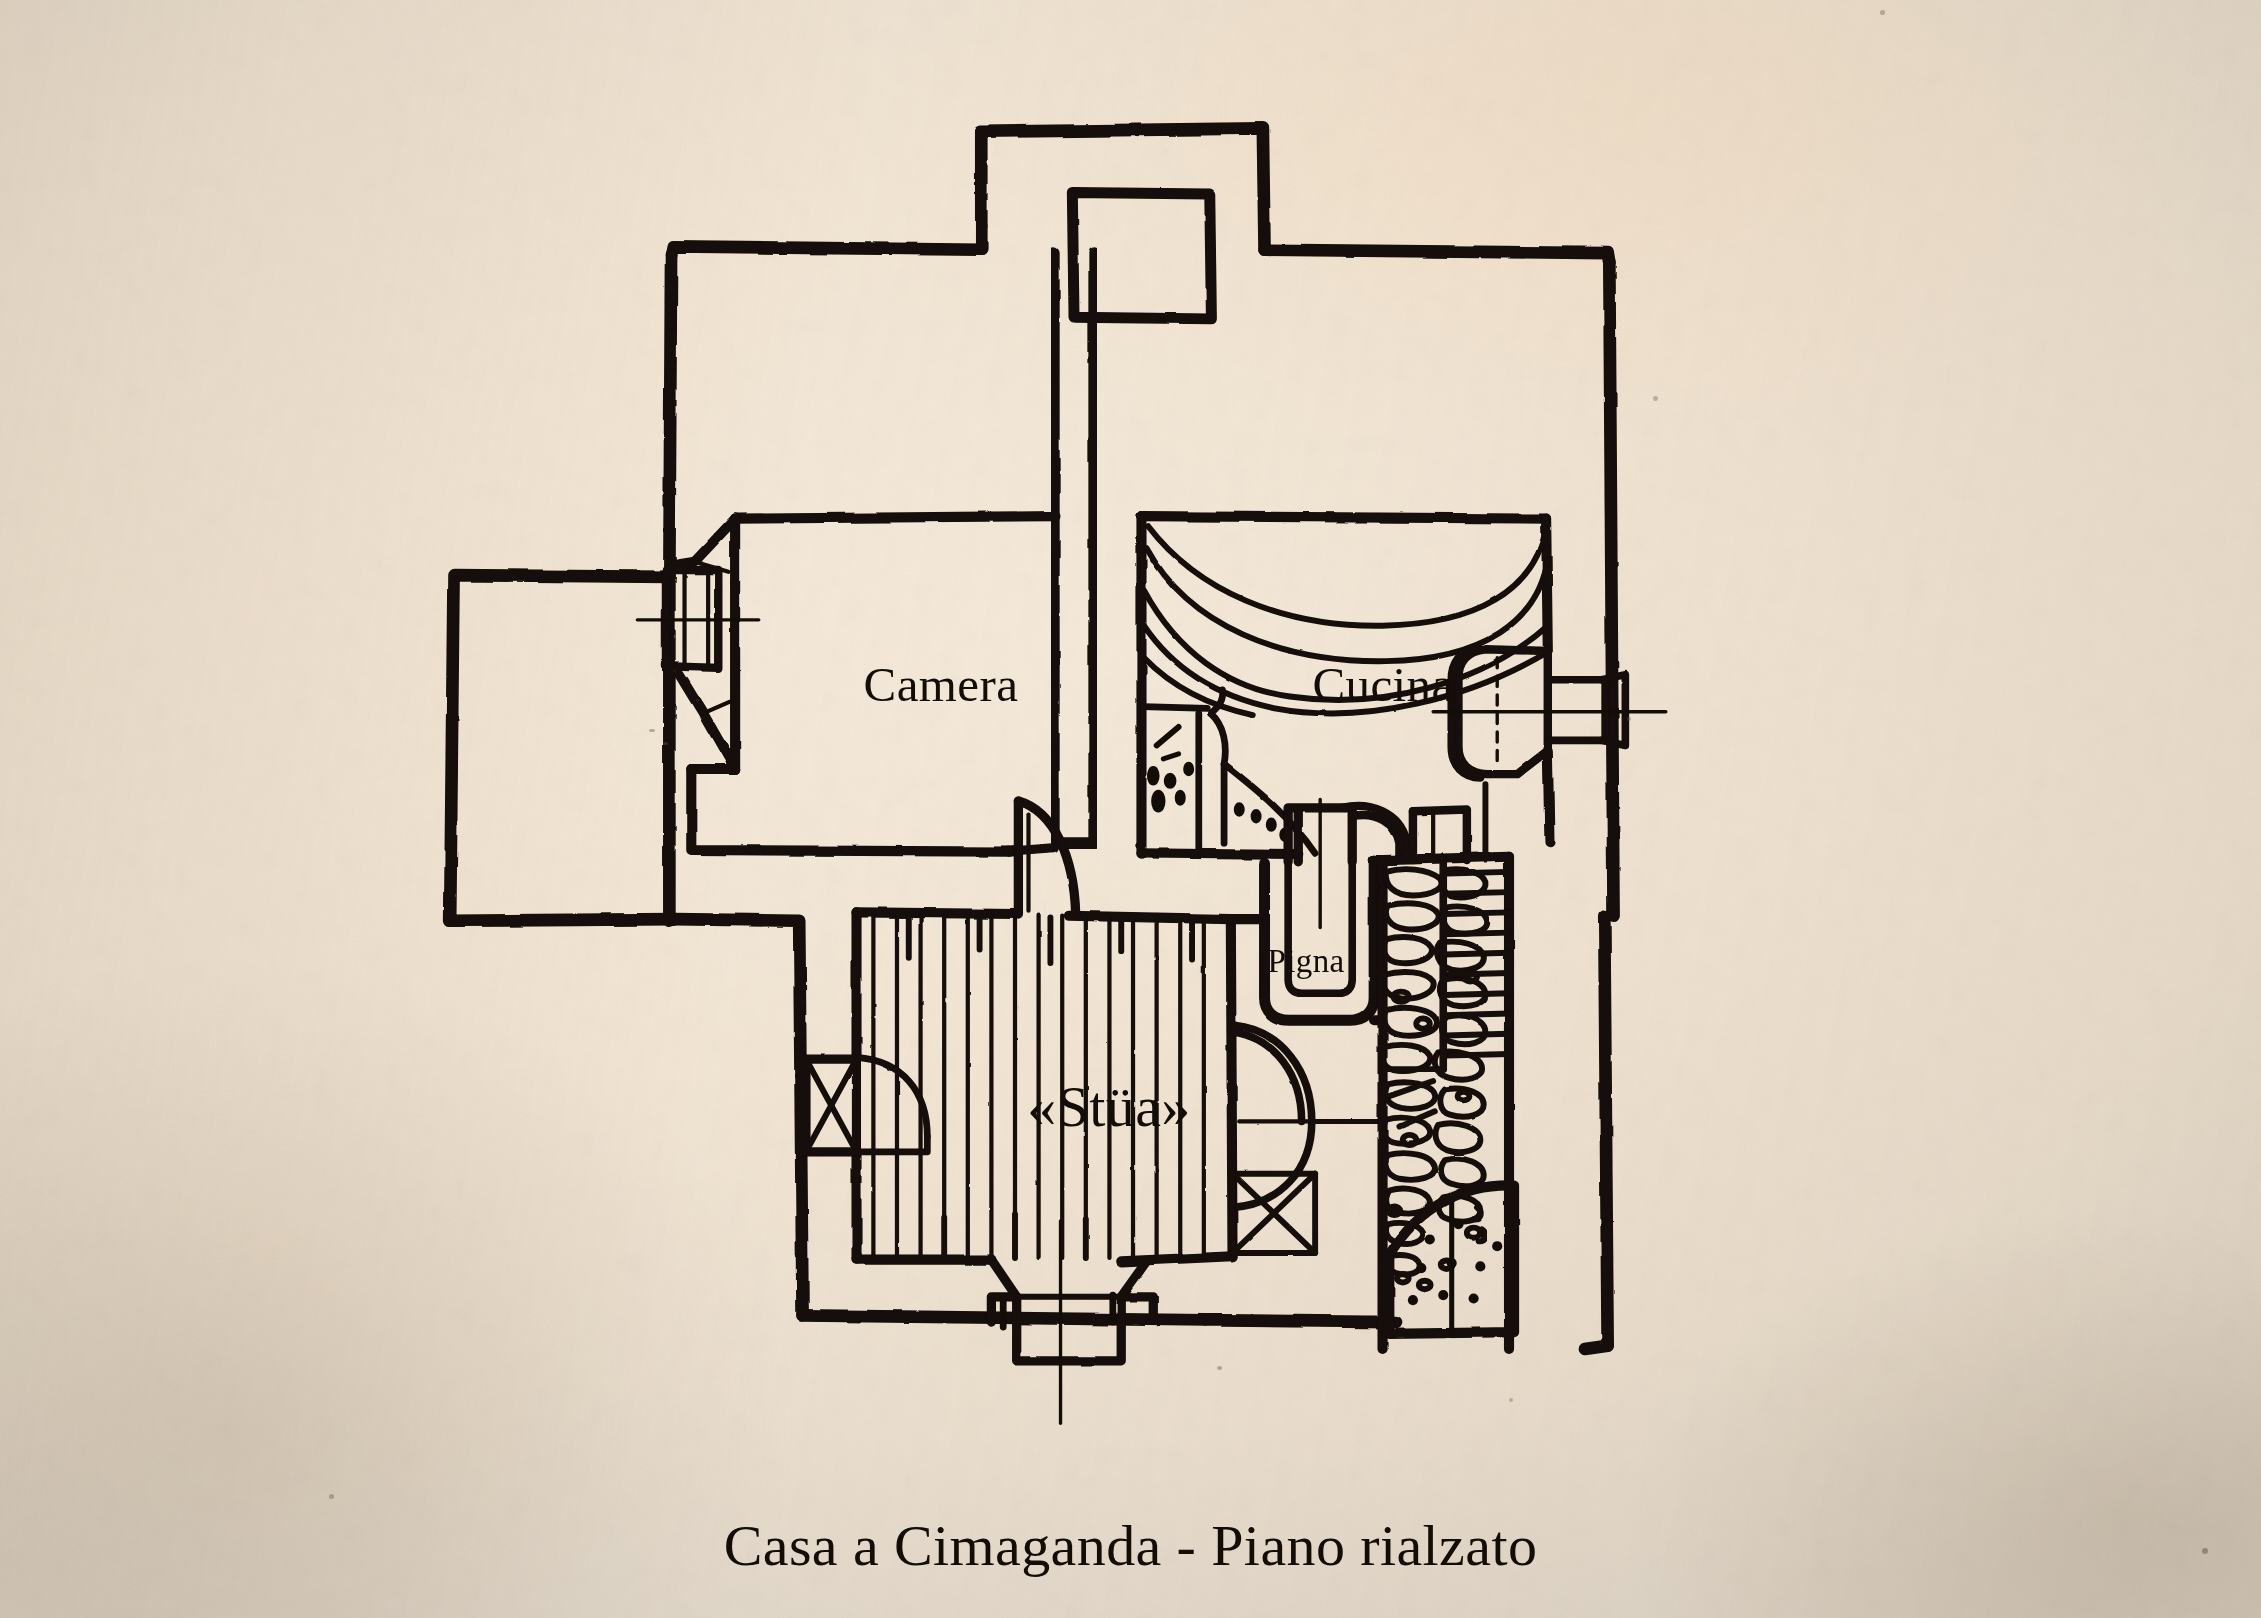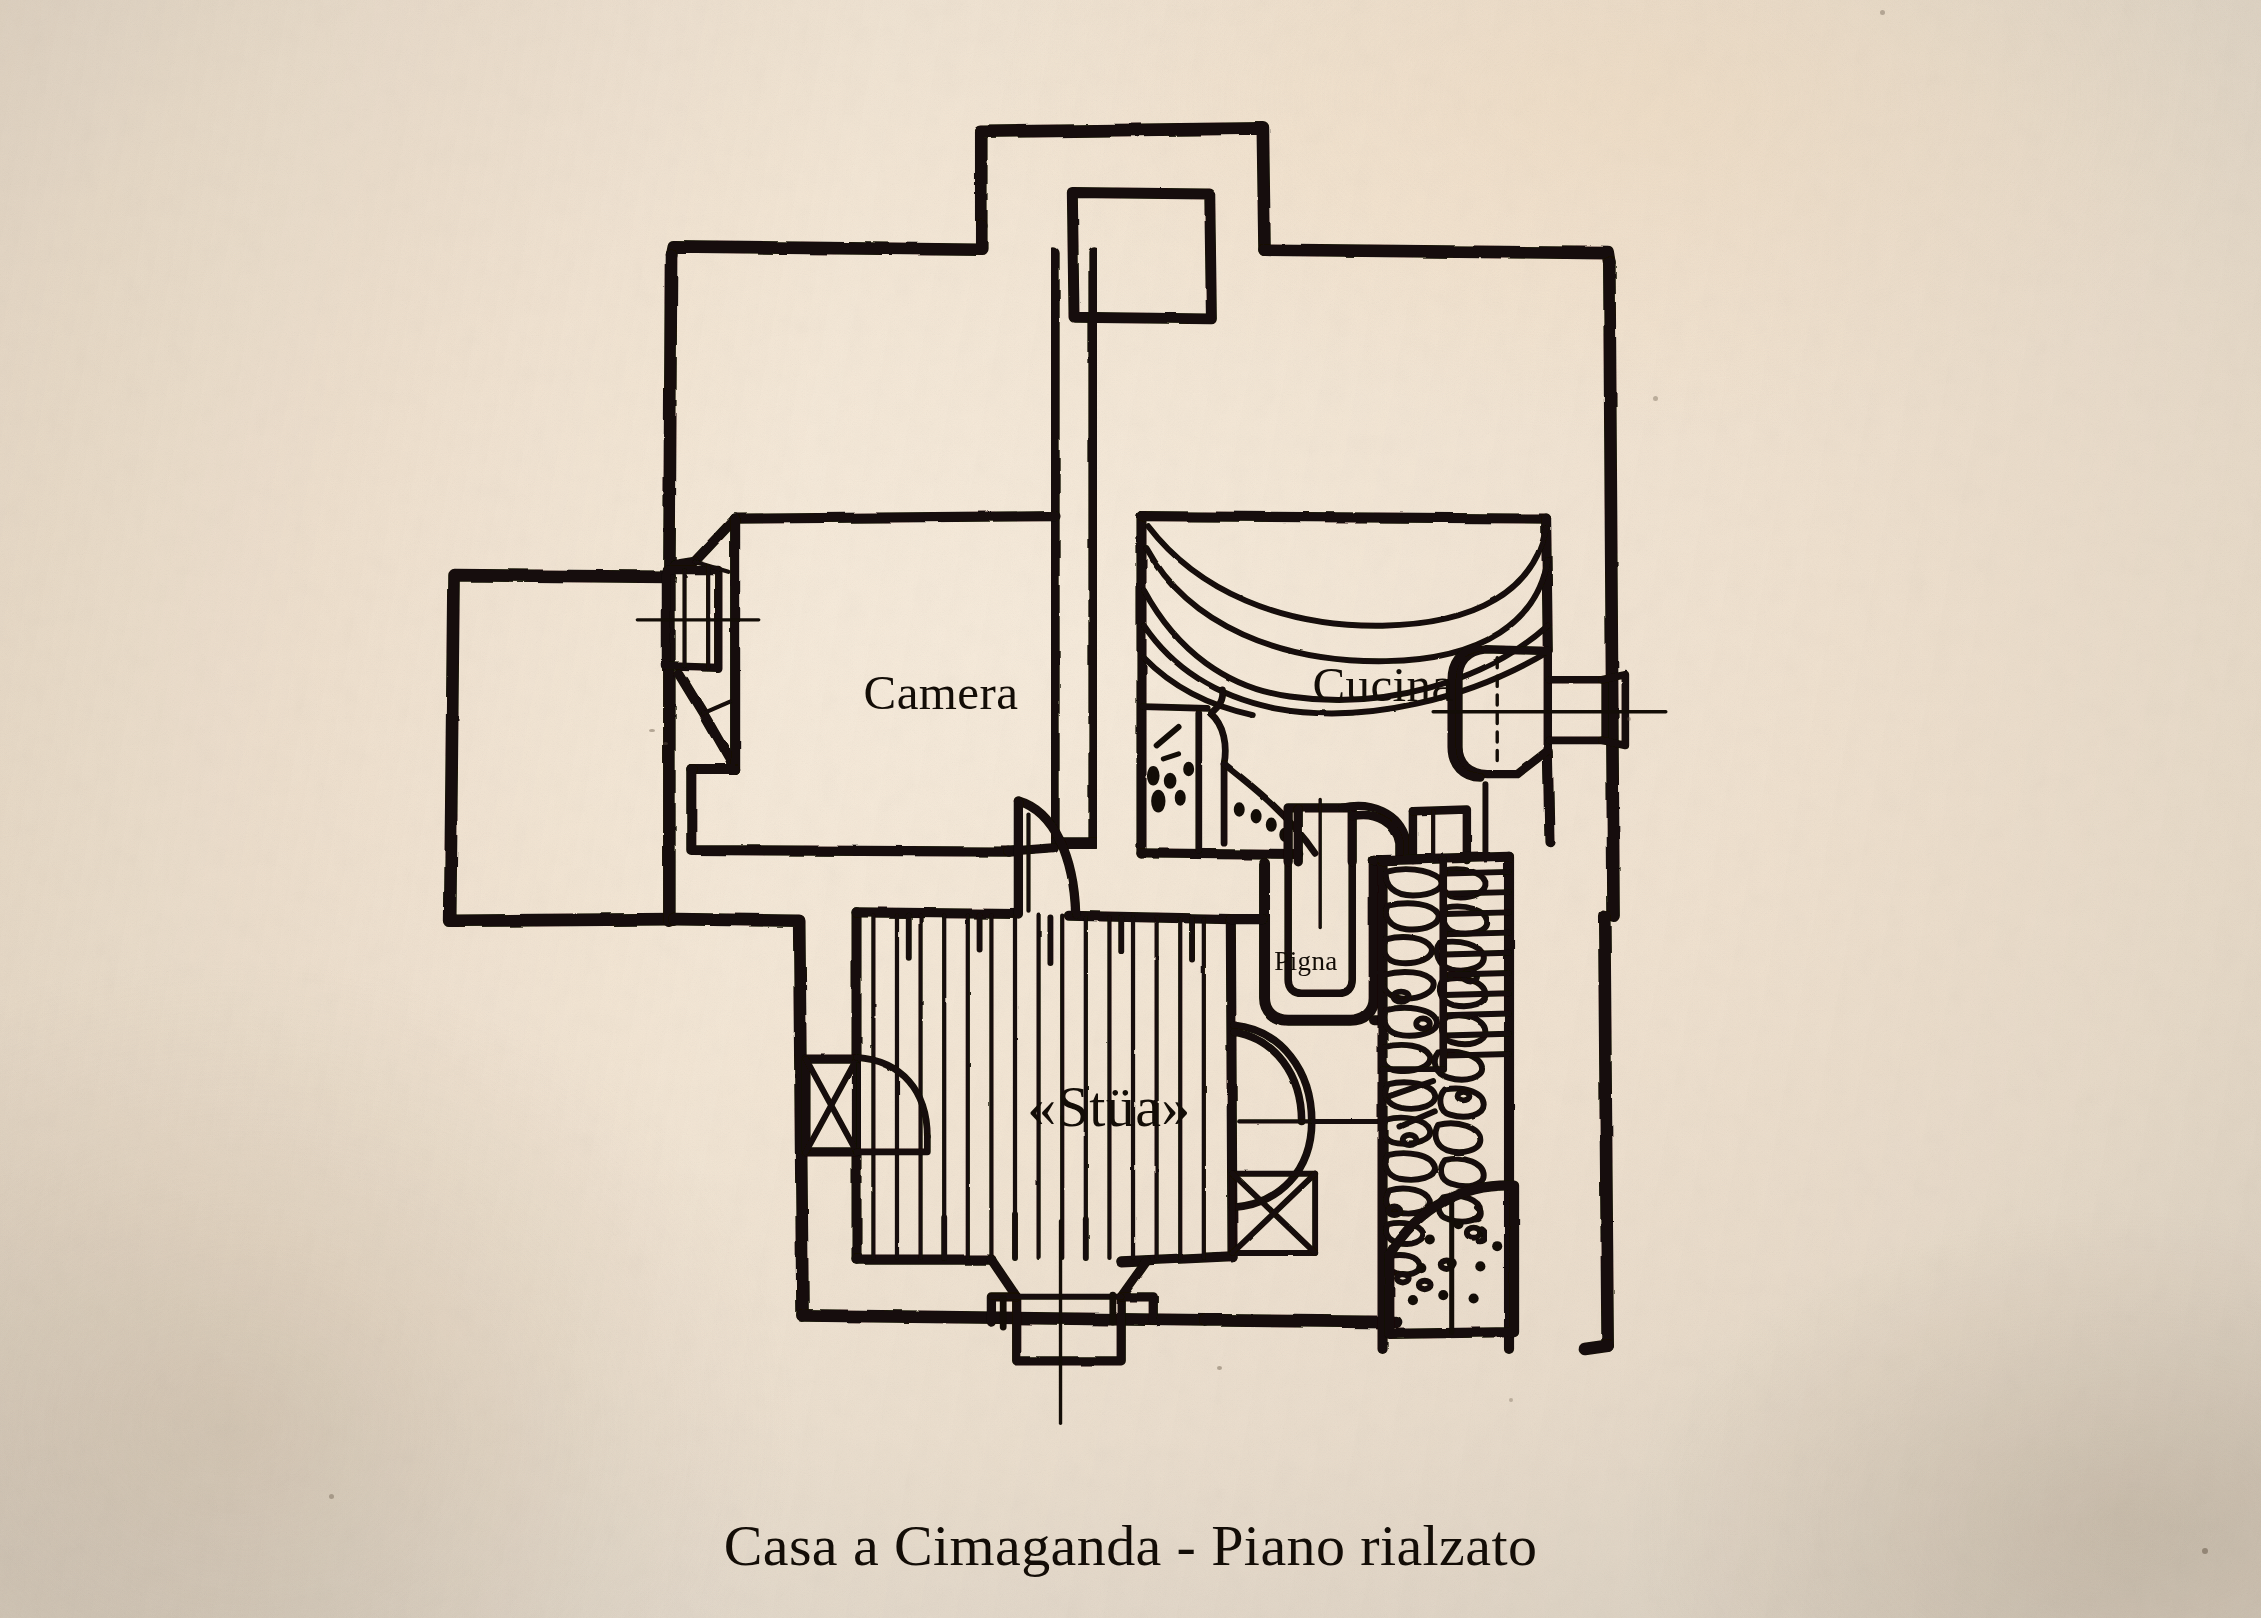--- a/index.html
+++ b/index.html
@@ -45,24 +45,24 @@
     width: 2261px;
     height: 1619px;
   }
   .lbl {
     position: absolute;
     color: #130d07;
     white-space: nowrap;
     transform: translate(-50%, -50%);
     letter-spacing: 0.4px;
   }
-  #label-camera { left: 941px; top: 684px; font-size: 49px; margin-top: 8px; }
+  #label-camera { left: 941px; top: 684px; font-size: 49px; }
   #label-cucina { left: 1373px; top: 684px; font-size: 49px; margin-left: 10px; }
   #label-stua   { left: 1109px; top: 1106px; font-size: 58px; }
-  #label-pigna  { left: 1306px; top: 961px; font-size: 27px; }
+  #label-pigna  { left: 1306px; top: 961px; font-size: 33px; }
   #caption {
     position: absolute;
     left: 50%;
     top: 1545px;
     transform: translate(-50%, -50%);
     font-size: 58px;
     color: #130d07;
     white-space: nowrap;
     letter-spacing: 0.4px;
     text-align: center;

